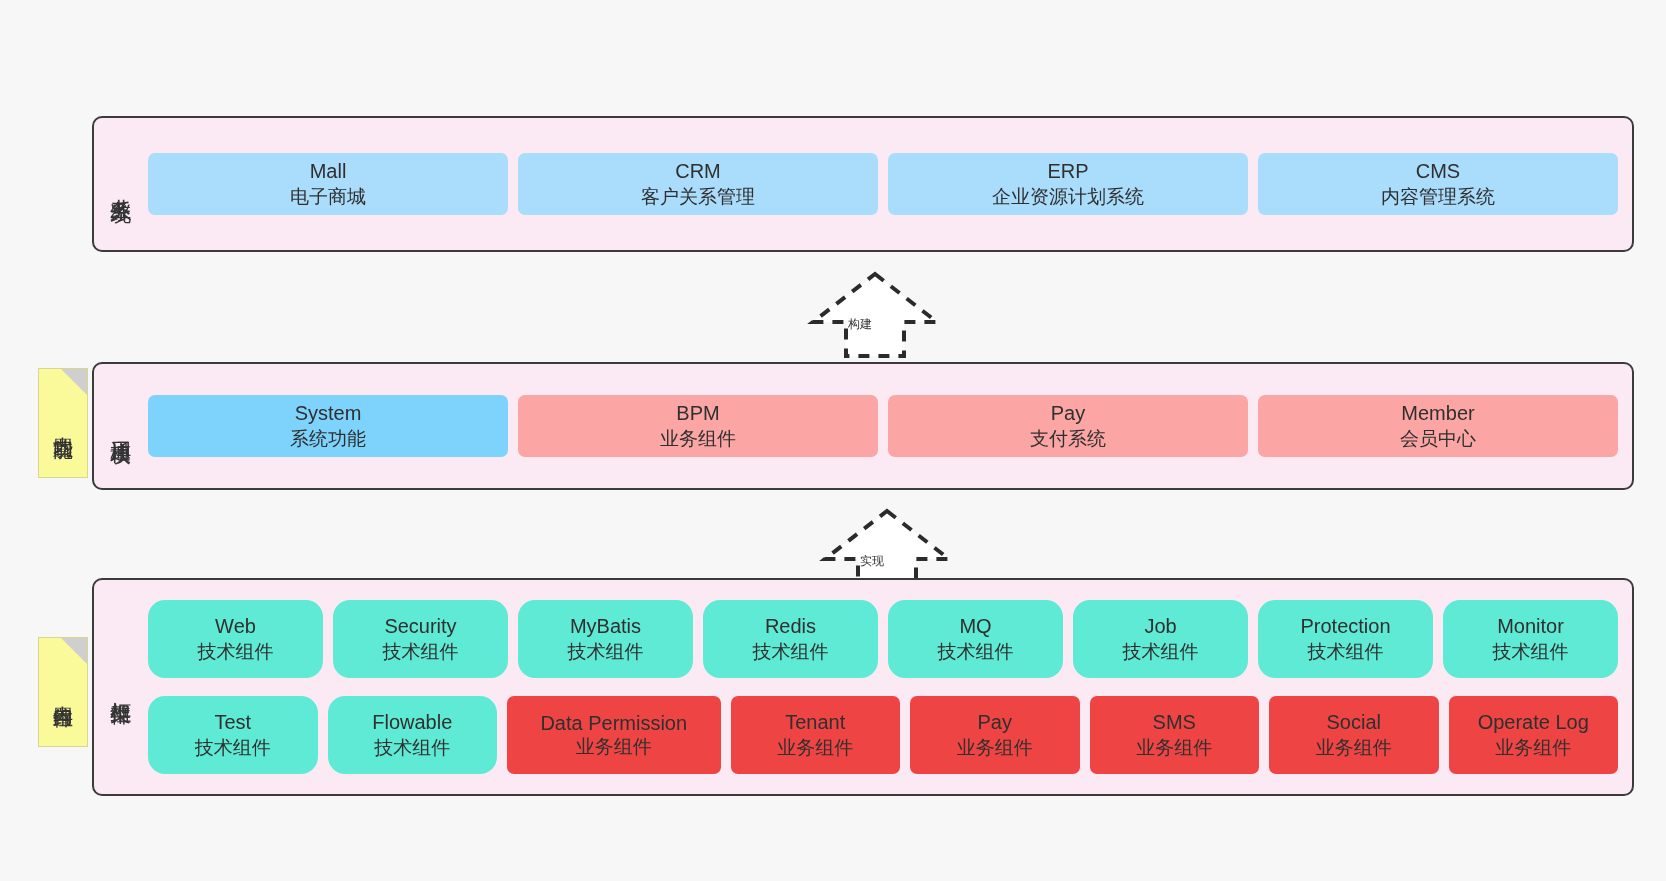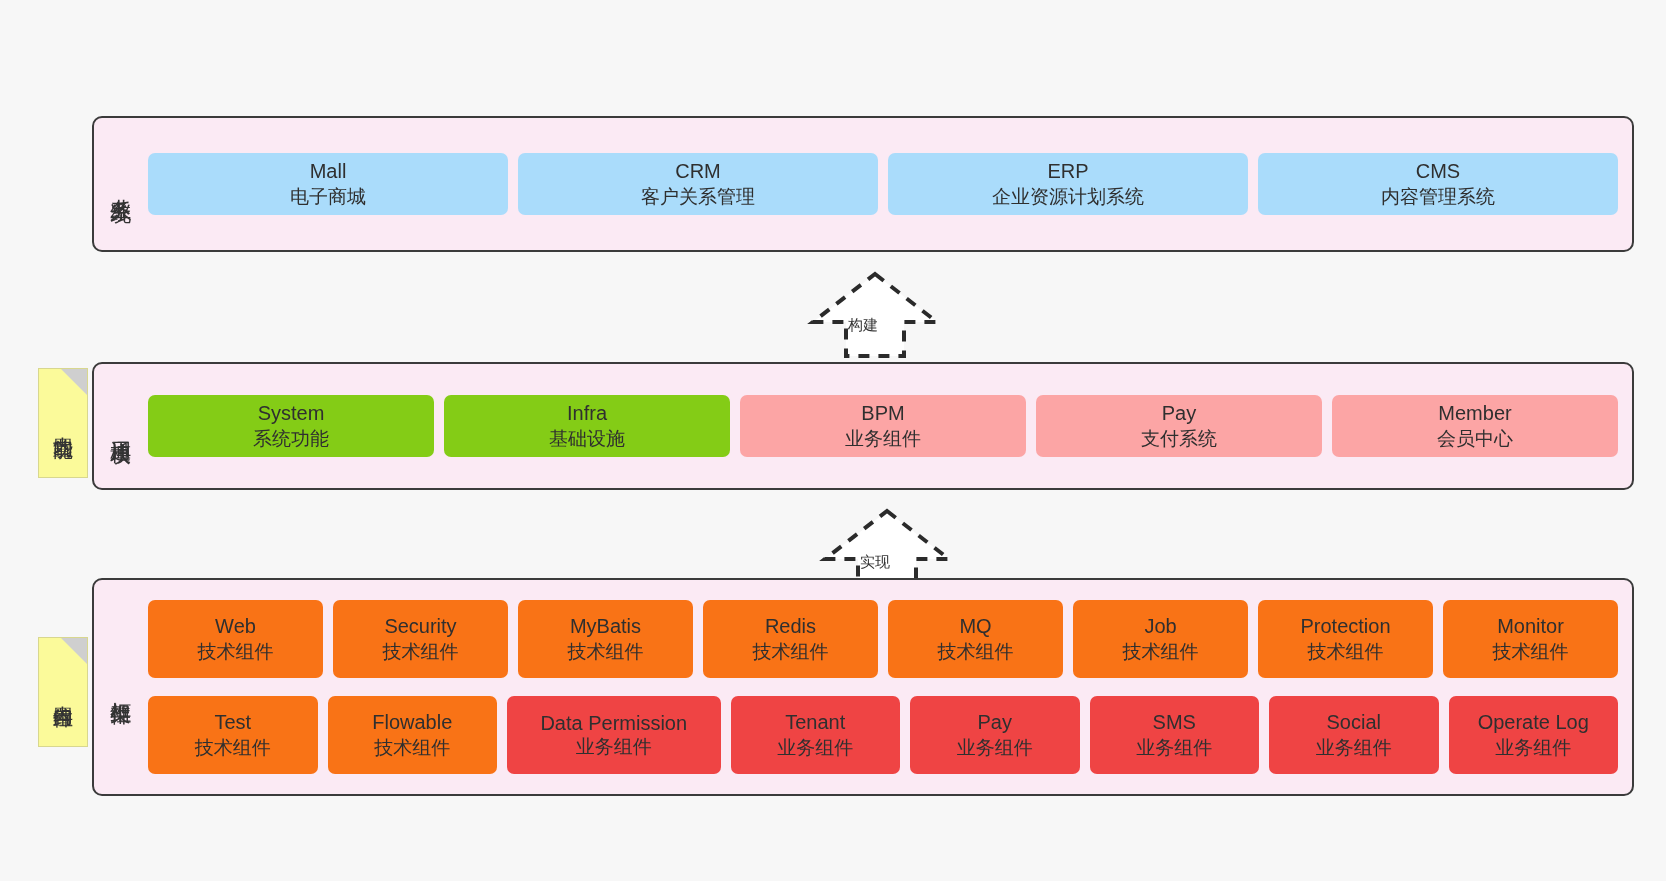--- a/index.html
+++ b/index.html
@@ -75,23 +75,23 @@
     font-size: 20px;
     color: #2f2f2f;
   }
   .card .s {
     font-size: 19px;
     color: #2f2f2f;
   }
   .card.wrap .t { line-height: 1.22; }
 
   .blue   { background: #aadcfb; }
-  .red    { background: #84cc16; }
+  .red    { background: #7dd3fc; }
   .pink   { background: #fca5a5; }
-  .green  { background: #f97316; }
+  .green  { background: #5eead4; border-radius: 17px; }
   .lgreen { background: #ef4444; }
 
   
   .note {
     position: absolute;
     background: #fbfa9a;
     border: 1px solid #d8d78f;
     box-sizing: border-box;
     display: flex;
     align-items: center;
@@ -115,21 +115,21 @@
     height: 0;
     border-top: 26px solid #cfcfcf;
     border-left: 26px solid transparent;
   }
 
   
   .arrow { position: absolute; }
   .arrow svg { display: block; }
   .arrow-label {
     position: absolute;
-    font-size: 15px;
+    font-size: 12px;
     color: #333;
     background: transparent;
     white-space: nowrap;
     user-select: none;
   }
 </style>
 </head>
 <body>
 
 <div class="layer" style="left:92px; top:116px; width:1542px; height:136px;">
@@ -169,24 +169,20 @@
 </div>
 
 <div class="layer" style="left:92px; top:362px; width:1542px; height:128px;">
   <div class="layer-title">通用模块</div>
   <div class="layer-body">
     <div class="row">
       <div class="card red">
         <span class="t">System</span>
         <span class="s">系统功能</span>
       </div>
-      <div class="card red">
-        <span class="t">Infra</span>
-        <span class="s">基础设施</span>
-      </div>
       <div class="card pink">
         <span class="t">BPM</span>
         <span class="s">业务组件</span>
       </div>
       <div class="card pink">
         <span class="t">Pay</span>
         <span class="s">支付系统</span>
       </div>
       <div class="card pink">
         <span class="t">Member</span>

